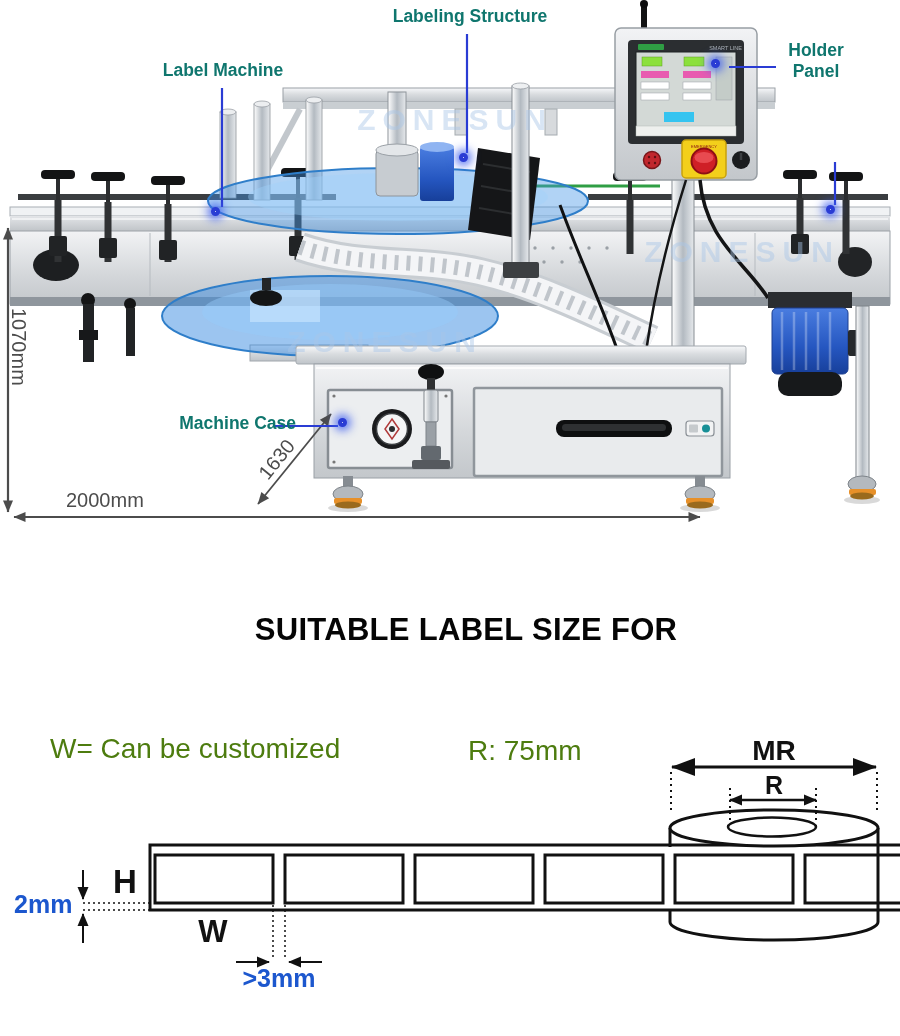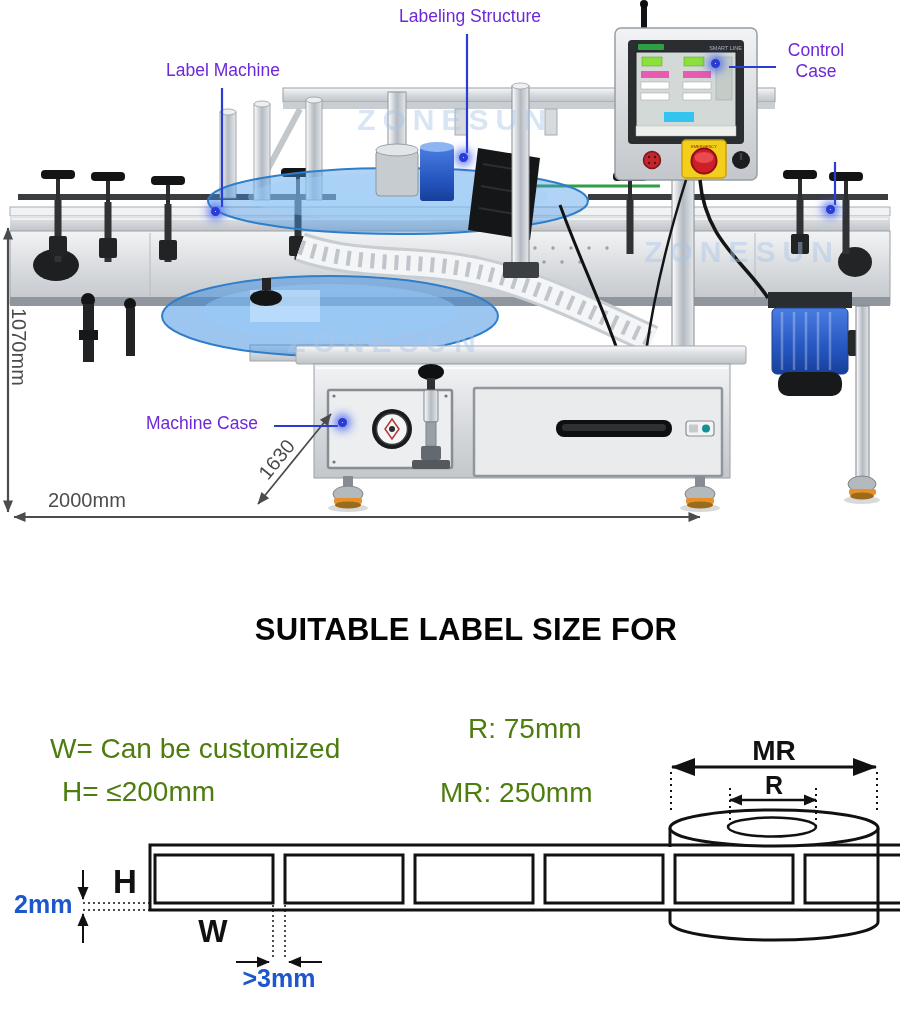--- a/index.html
+++ b/index.html
@@ -2,21 +2,21 @@
 <html><head>
 <meta charset="utf-8">
 <style>
   *{box-sizing:border-box;margin:0;padding:0}
   body{background:#fff}
   .canvas{position:relative;width:900px;height:1036px;background:#fff;overflow:hidden;
           font-family:"Liberation Sans","DejaVu Sans",sans-serif}
   .abs{position:absolute}
   svg{display:block}
   svg text{font-family:"Liberation Sans","DejaVu Sans",sans-serif}
-  .co-label{position:absolute;color:#6d28d9;font-size:17.5px;font-weight:normal;line-height:1.18;text-align:center}
+  .co-label{position:absolute;color:#0f766e;font-size:17.5px;font-weight:bold;line-height:1.18;text-align:center}
   .co-dot{position:absolute;width:9px;height:9px;border-radius:50%;background:#fff;
           border:4.5px solid #2A3CD4;box-shadow:0 0 10px 3.5px rgba(64,96,238,.9)}
   .dim{position:absolute;color:#4C4C4C;font-size:20px}
   .dim-v{transform:rotate(90deg);transform-origin:0 0}
   .dim-d{width:70px;text-align:center;transform:rotate(-51deg)}
   .title{position:absolute;left:16px;width:100%;text-align:center;color:#050505;
          font-weight:bold;font-size:31px;letter-spacing:.3px}
   .spec{position:absolute;color:#4d7c0f;font-weight:normal;font-size:28px}
   .wm-text{letter-spacing:7px;font-weight:bold;font-size:30px}
   .overlay{position:absolute;left:0;top:0;pointer-events:none}
@@ -303,33 +303,31 @@
   </svg>
 
   <div class="co-dot" style="left:459px;top:153px"></div>
   <div class="co-dot" style="left:211px;top:207px"></div>
   <div class="co-dot" style="left:711px;top:59px"></div>
   <div class="co-dot" style="left:826px;top:205px"></div>
   <div class="co-dot" style="left:338px;top:418px"></div>
 
   <div class="co-label" style="left:380px;top:6px;width:180px">Labeling Structure</div>
   <div class="co-label" style="left:158px;top:60px;width:130px">Label Machine</div>
-  <div class="co-label" style="left:778px;top:40px;width:76px">Control Case</div>
-  <div class="co-label" style="left:146px;top:413px;width:150px;text-align:left">Machine Case</div>
+  <div class="co-label" style="left:778px;top:40px;width:76px">Holder Panel</div>
+  <div class="co-label" style="left:146px;top:413px;width:150px;text-align:right">Machine Case</div>
 
   <div class="dim dim-v" style="left:30px;top:308px">1070mm</div>
-  <div class="dim" style="left:48px;top:489px">2000mm</div>
+  <div class="dim" style="left:66px;top:489px">2000mm</div>
   <div class="dim dim-d" style="left:242px;top:448px">1630</div>
 
   <div class="title" style="top:612px">SUITABLE LABEL SIZE FOR</div>
 
   <div class="spec" style="left:50px;top:733px">W= Can be customized</div>
-  <div class="spec" style="left:62px;top:776px">H= ≤200mm</div>
-  <div class="spec" style="left:468px;top:713px">R: 75mm</div>
-  <div class="spec" style="left:440px;top:777px">MR: 250mm</div>
+  <div class="spec" style="left:468px;top:735px">R: 75mm</div>
 
   <svg class="abs" style="left:0;top:690px" width="900" height="330" viewBox="0 0 900 330">
     <defs>
       <marker id="mbL" markerUnits="userSpaceOnUse" markerWidth="26" markerHeight="20" refX="24" refY="10" orient="auto-start-reverse">
         <path d="M1,1 L25,10 L1,19 z" fill="#111"></path>
       </marker>
       <marker id="mbS" markerUnits="userSpaceOnUse" markerWidth="15" markerHeight="13" refX="13" refY="6.5" orient="auto-start-reverse">
         <path d="M1,1 L14,6.5 L1,12 z" fill="#111"></path>
       </marker>
     </defs>

